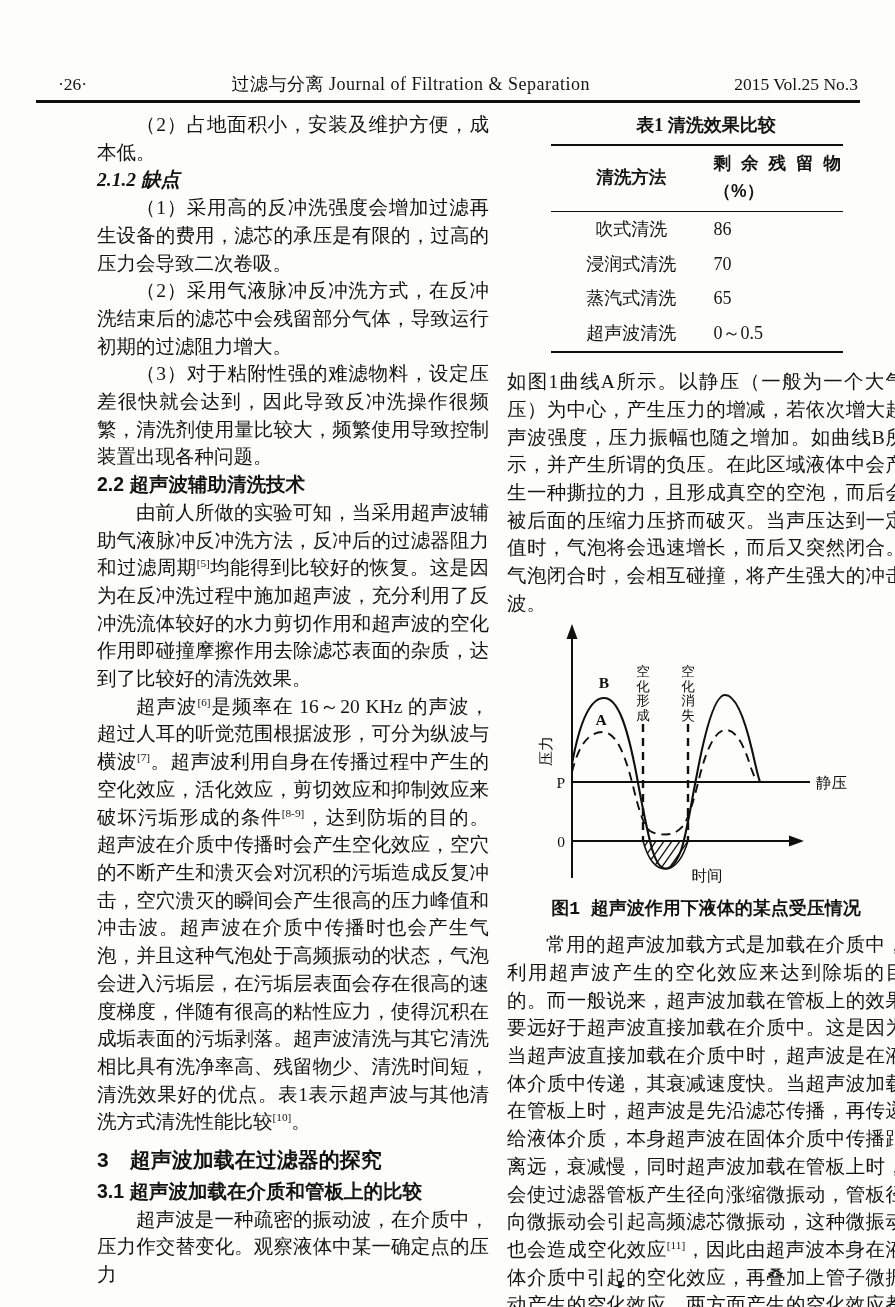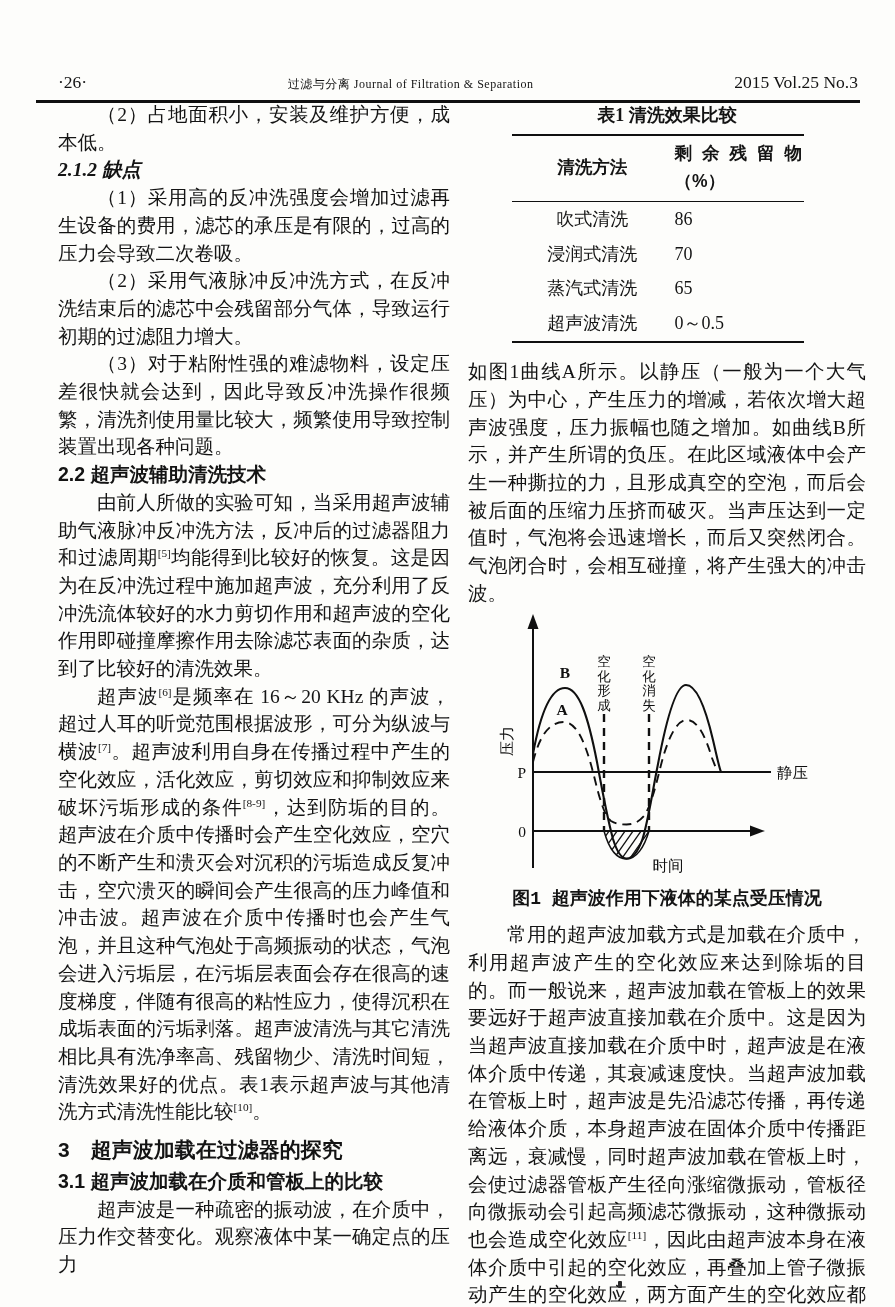--- a/index.html
+++ b/index.html
@@ -7,27 +7,27 @@
     width:895px; height:1307px; position:relative;
     background:#fdfdfb; color:#141414;
     font-family:"Liberation Serif","DejaVu Serif",serif;
     overflow:hidden;
   }
   .header-row {
     position:absolute; top:72px; left:58px; width:800px;
     display:flex; justify-content:space-between; align-items:baseline;
     font-size:17.5px;
   }
-  .journal-title { font-size:12px; letter-spacing:0.5px; }
+  .journal-title { font-size:18px; letter-spacing:0.5px; }
   .header-rule {
     position:absolute; top:100px; left:36px; width:824px; height:0;
     border-top:3px solid #101010;
   }
-  .col { position:absolute; top:101px; font-size:19.5px; line-height:27.7px;
-         text-align:justify; }
+  .col { position:absolute; top:111px; font-size:19.5px; line-height:27.7px;
+         text-align:justify;margin-left:39px; }
   .col-left  { left:58px;  width:392px; }
   .col-right { left:468px; width:398px; }
   p { margin:0; text-indent:2em; }
   p.noindent { text-indent:0; }
   sup { font-size:0.58em; line-height:0; vertical-align:super; }
   .h-kai { text-indent:0; font-style:italic; font-weight:600; }
   .h-bold {
     text-indent:0; font-weight:700;
     font-family:"Liberation Sans","DejaVu Sans",sans-serif;
     font-size:19.5px;

